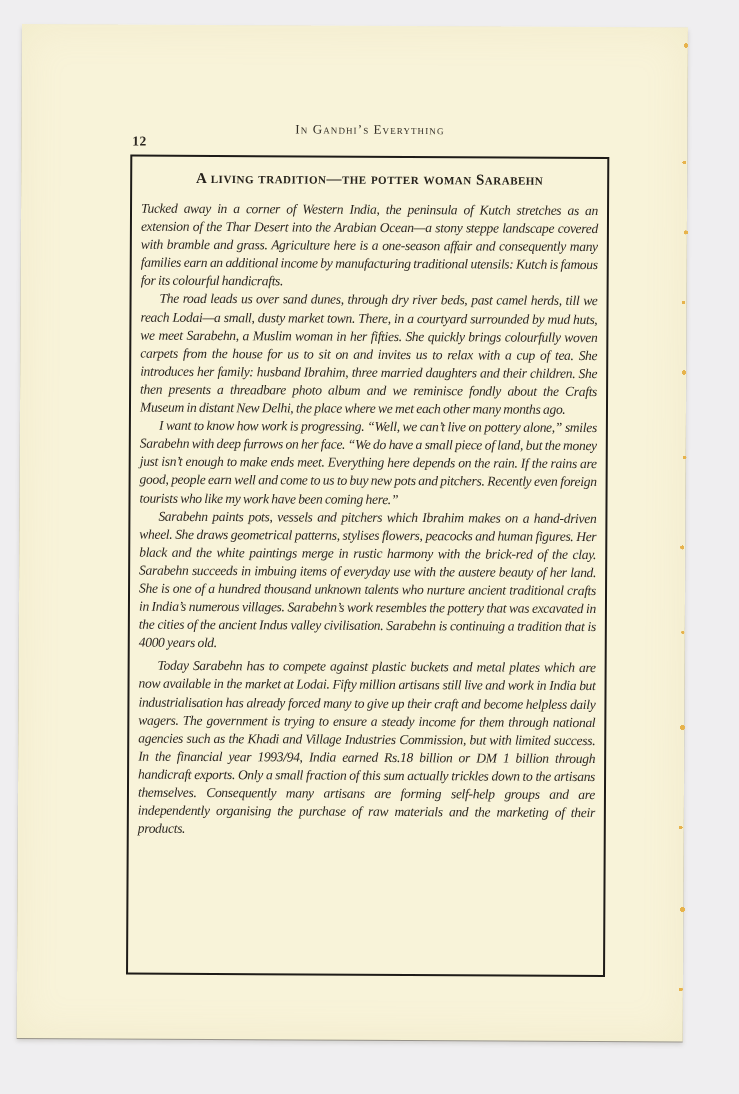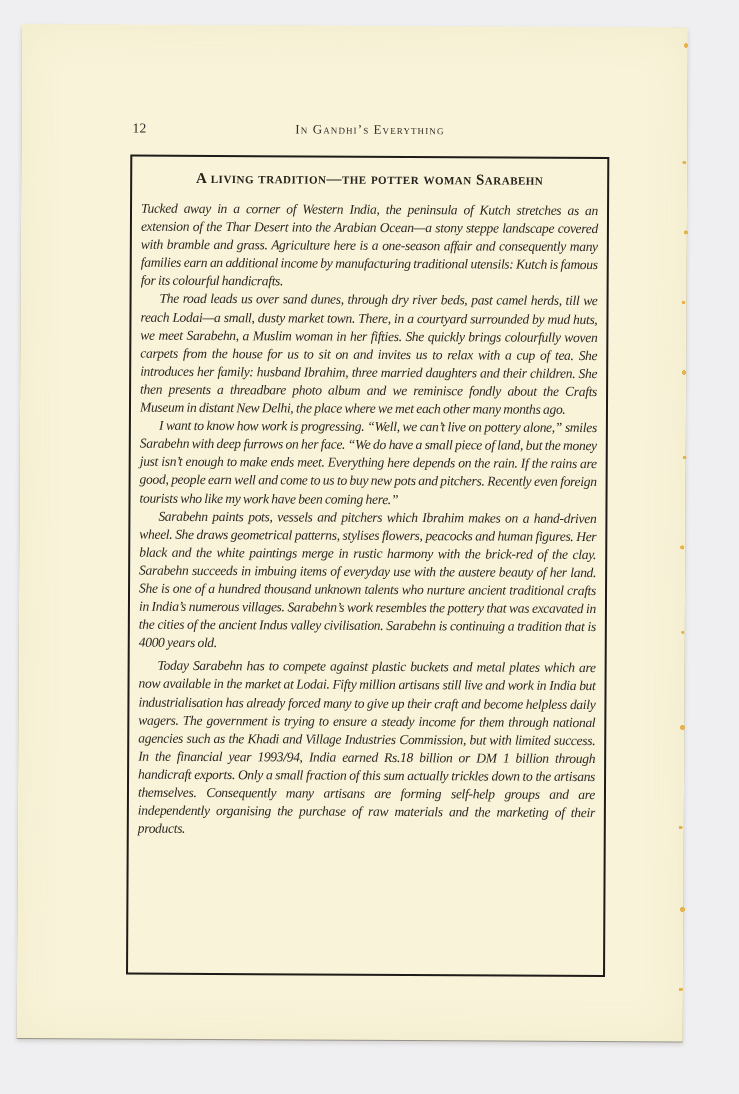--- a/index.html
+++ b/index.html
@@ -38,22 +38,22 @@
       radial-gradient(circle 2.4px at 4px 700px, var(--speck) 0 2.4px, transparent 2.5px),
       radial-gradient(circle 1.8px at 3px 800px, var(--speck) 0 1.8px, transparent 1.9px),
       radial-gradient(circle 2.6px at 5px 882px, var(--speck) 0 2.6px, transparent 2.7px),
       radial-gradient(circle 1.8px at 4px 962px, var(--speck) 0 1.8px, transparent 1.9px);
   }
   .page-header{
     position:absolute;top:94px;left:109px;width:479px;height:18px;
     text-align:center;color:var(--ink);
   }
   .page-number{
-    position:absolute;left:2px;top:2px;
-    font-size:13.5px;font-weight:normal;letter-spacing:.3px;
+    position:absolute;left:2px;top:15px;
+    font-size:13.5px;font-weight:bold;letter-spacing:.3px;
   }
   .running-header{
     font-variant:small-caps;font-size:13px;letter-spacing:1.1px;
     color:#332e26;
   }
   .article-box{
     position:absolute;top:130px;left:109px;width:479px;height:820px;
     border:2px solid var(--rule);
     padding:13px 9px 0 9px;overflow:hidden;
   }

